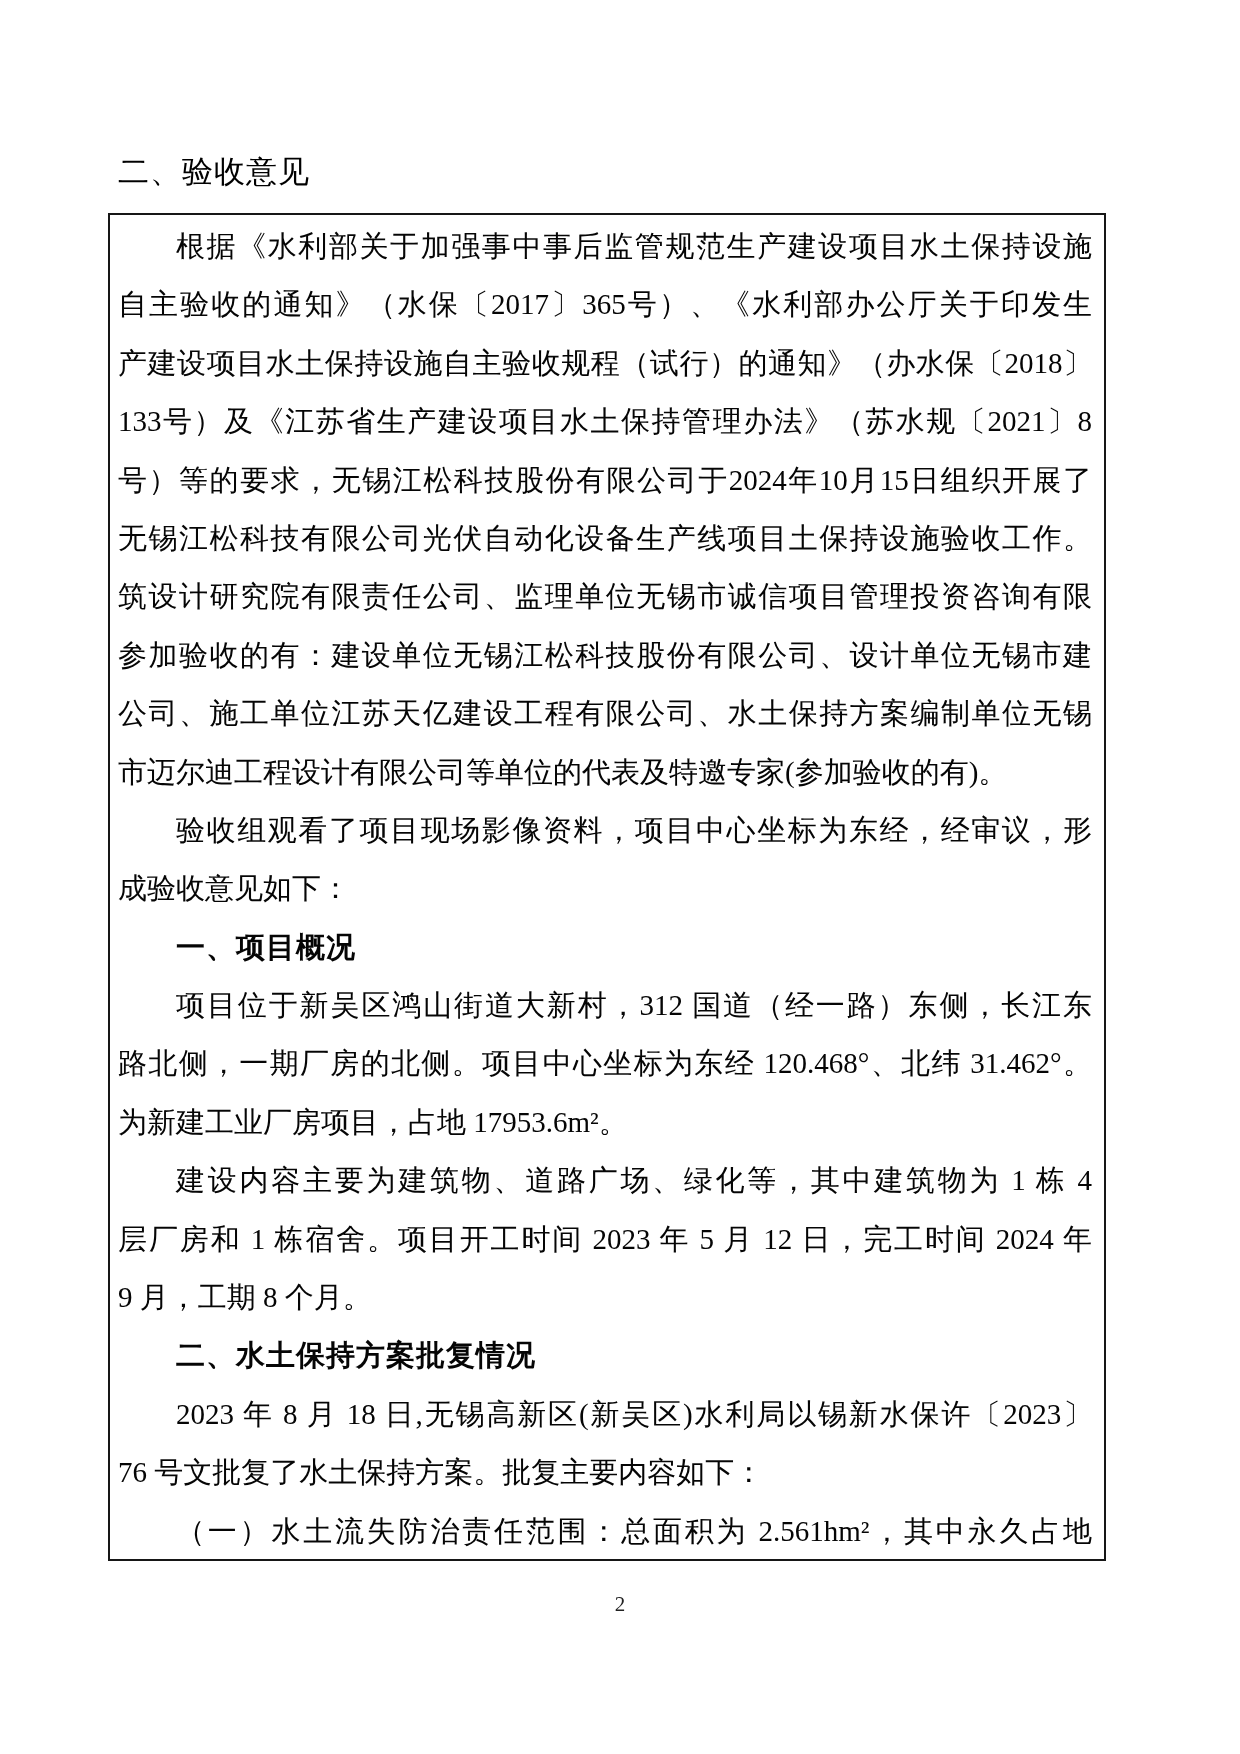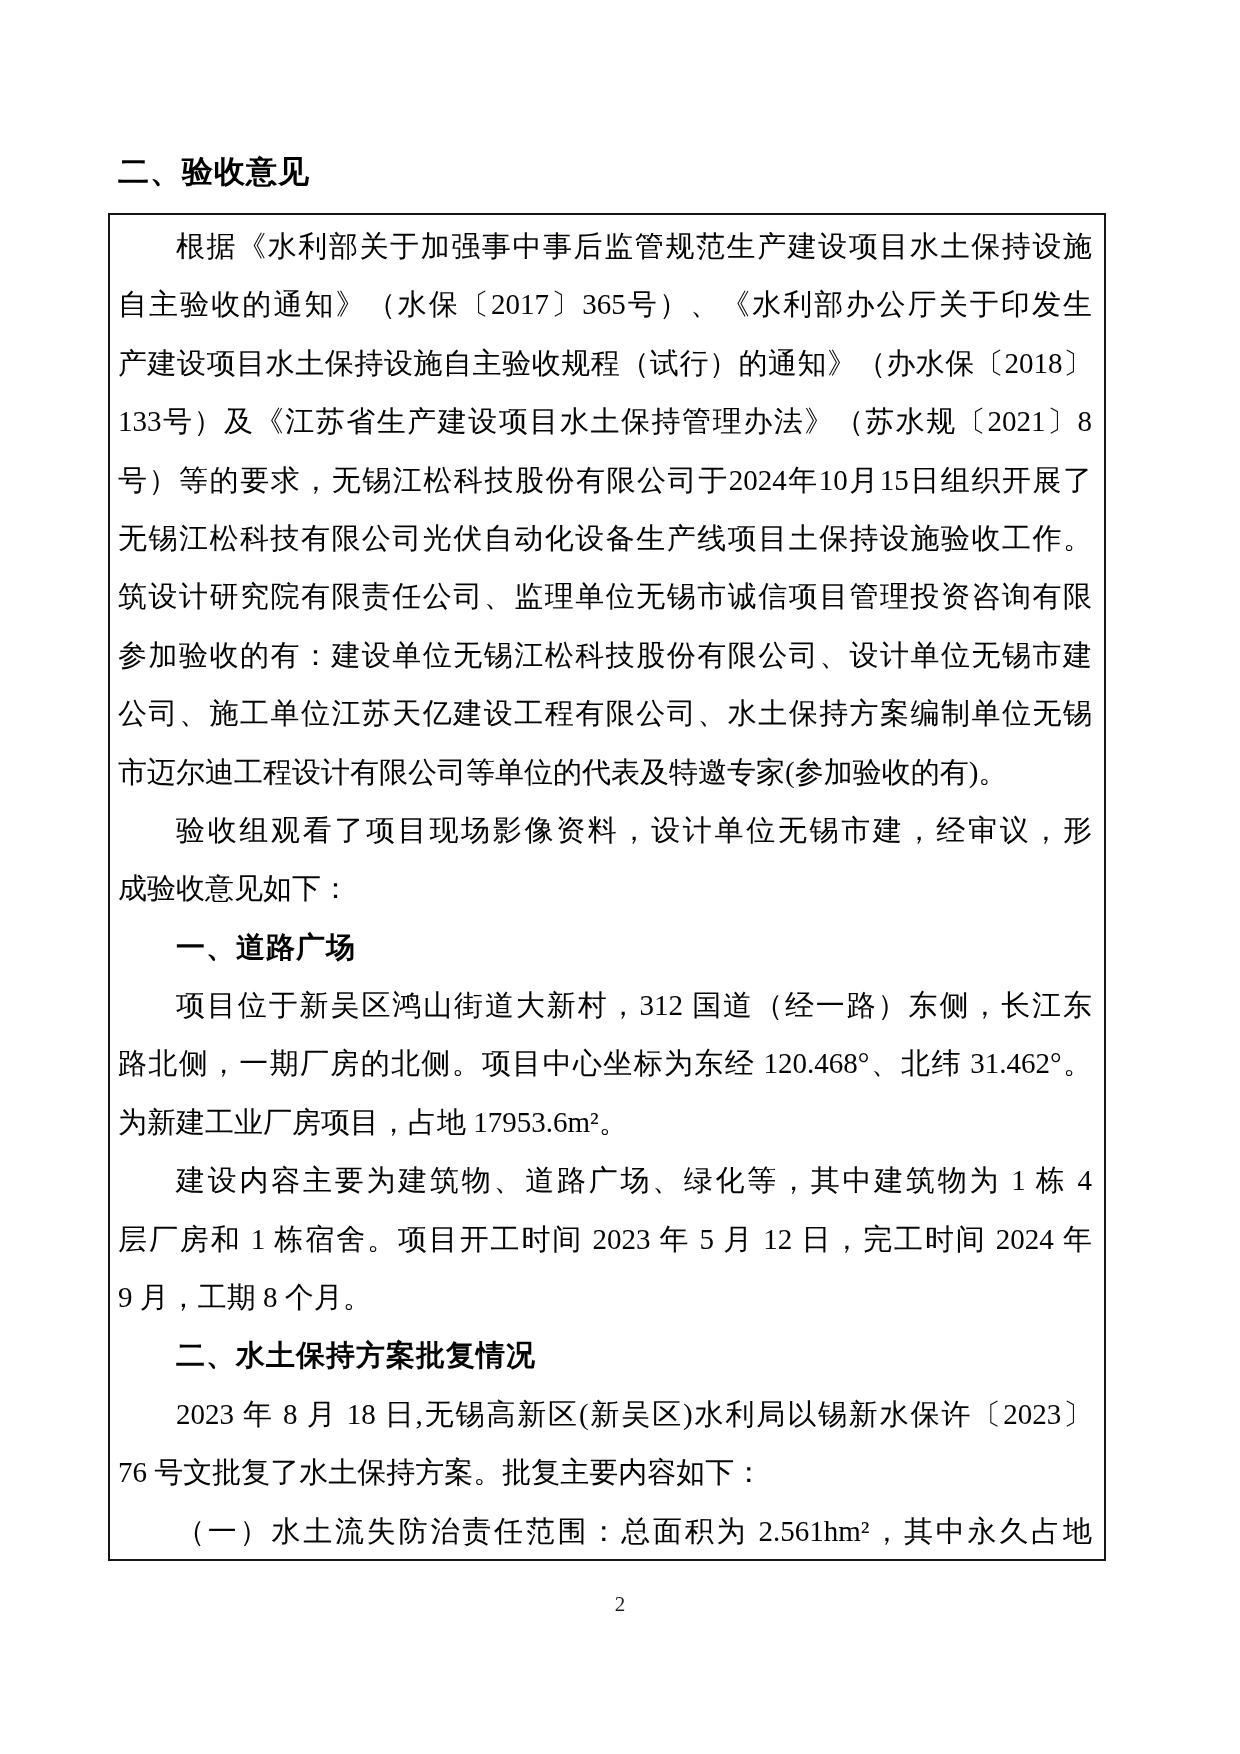--- a/index.html
+++ b/index.html
@@ -11,21 +11,21 @@
     color: #000000;
     font-family: "Liberation Serif", "DejaVu Serif", serif;
     overflow: hidden;
   }
   .doc-title {
     position: absolute;
     left: 118px;
     top: 152px;
     margin: 0;
     font-family: "Liberation Sans", "DejaVu Sans", sans-serif;
-    font-weight: 700;
+    font-weight: 400;
     font-size: 31px;
     line-height: 40px;
     letter-spacing: 1px;
     color: #000000;
   }
   .doc-box {
     position: absolute;
     left: 108px;
     top: 213px;
     width: 998px;
@@ -75,23 +75,23 @@
       <div class="line just indent">根据《水利部关于加强事中事后监管规范生产建设项目水土保持设施</div>
       <div class="line just">自主验收的通知》（水保〔2017〕365号）、《水利部办公厅关于印发生</div>
       <div class="line just">产建设项目水土保持设施自主验收规程（试行）的通知》（办水保〔2018〕</div>
       <div class="line just">133号）及《江苏省生产建设项目水土保持管理办法》（苏水规〔2021〕8</div>
       <div class="line just">号）等的要求，无锡江松科技股份有限公司于2024年10月15日组织开展了</div>
       <div class="line just">无锡江松科技有限公司光伏自动化设备生产线项目土保持设施验收工作。</div>
       <div class="line just">筑设计研究院有限责任公司、监理单位无锡市诚信项目管理投资咨询有限</div>
       <div class="line just">参加验收的有：建设单位无锡江松科技股份有限公司、设计单位无锡市建</div>
       <div class="line just">公司、施工单位江苏天亿建设工程有限公司、水土保持方案编制单位无锡</div>
       <div class="line">市迈尔迪工程设计有限公司等单位的代表及特邀专家(参加验收的有)。</div>
-      <div class="line just indent">验收组观看了项目现场影像资料，设计单位无锡市建，经审议，形</div>
+      <div class="line just indent">验收组观看了项目现场影像资料，项目中心坐标为东经，经审议，形</div>
       <div class="line">成验收意见如下：</div>
-      <div class="line indent heading">一、道路广场</div>
+      <div class="line indent heading">一、项目概况</div>
       <div class="line just indent">项目位于新吴区鸿山街道大新村，312 国道（经一路）东侧，长江东</div>
       <div class="line just">路北侧，一期厂房的北侧。项目中心坐标为东经 120.468°、北纬 31.462°。</div>
       <div class="line">为新建工业厂房项目，占地 17953.6m²。</div>
       <div class="line just indent">建设内容主要为建筑物、道路广场、绿化等，其中建筑物为 1 栋 4</div>
       <div class="line just">层厂房和 1 栋宿舍。项目开工时间 2023 年 5 月 12 日，完工时间 2024 年</div>
       <div class="line">9 月，工期 8 个月。</div>
       <div class="line indent heading">二、水土保持方案批复情况</div>
       <div class="line just indent">2023 年 8 月 18 日,无锡高新区(新吴区)水利局以锡新水保许〔2023〕</div>
       <div class="line">76 号文批复了水土保持方案。批复主要内容如下：</div>
       <div class="line just indent">（一）水土流失防治责任范围：总面积为 2.561hm²，其中永久占地</div>

